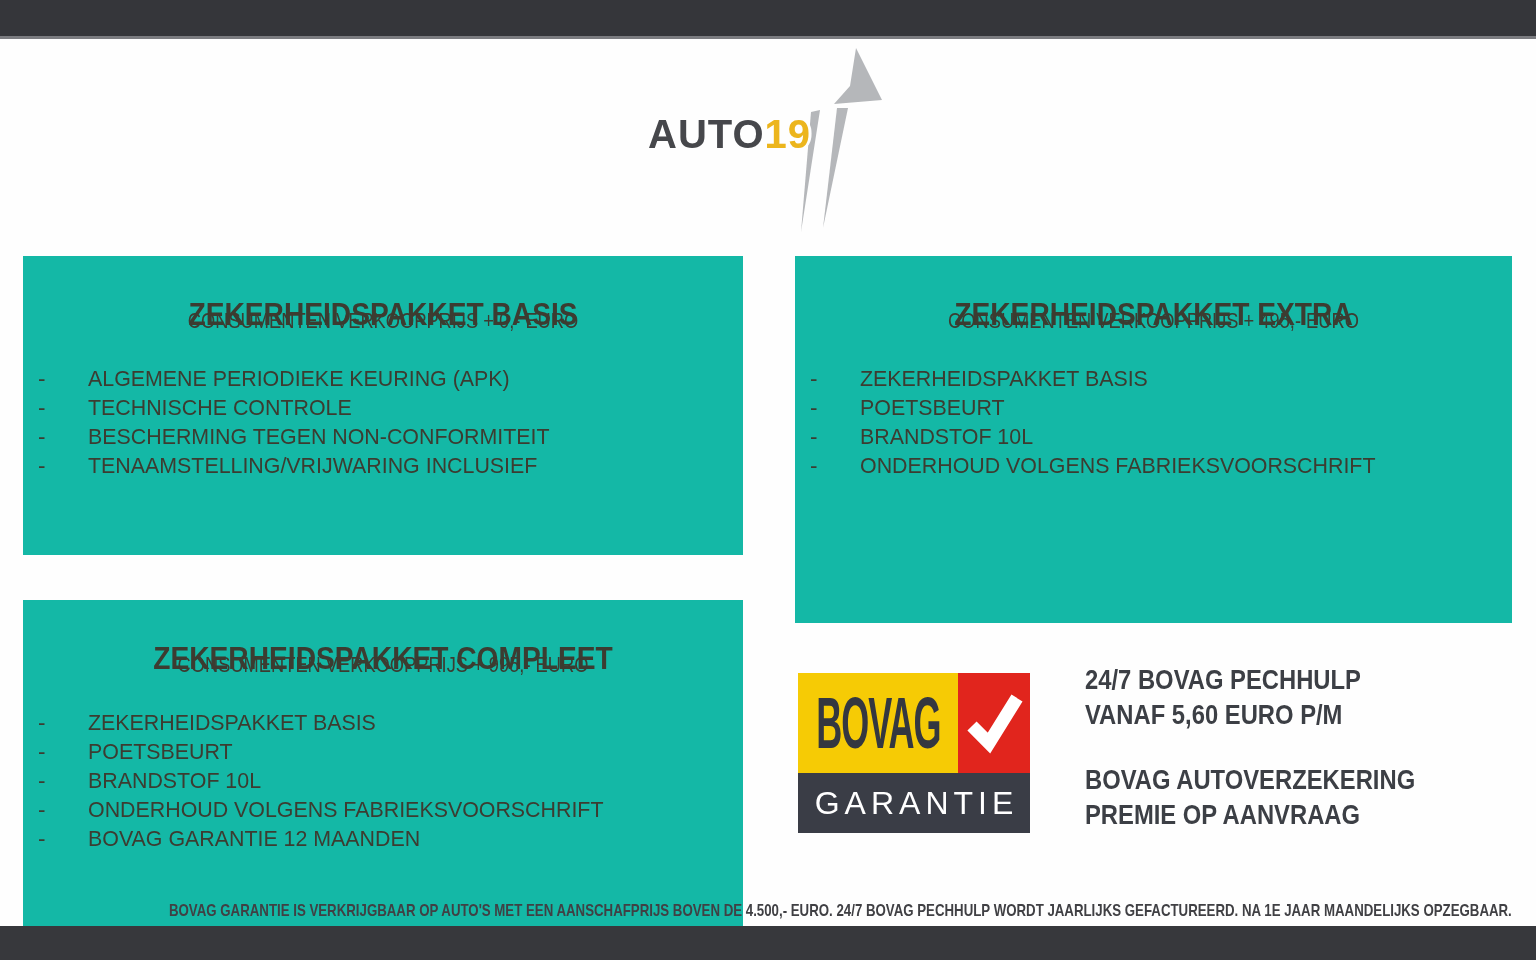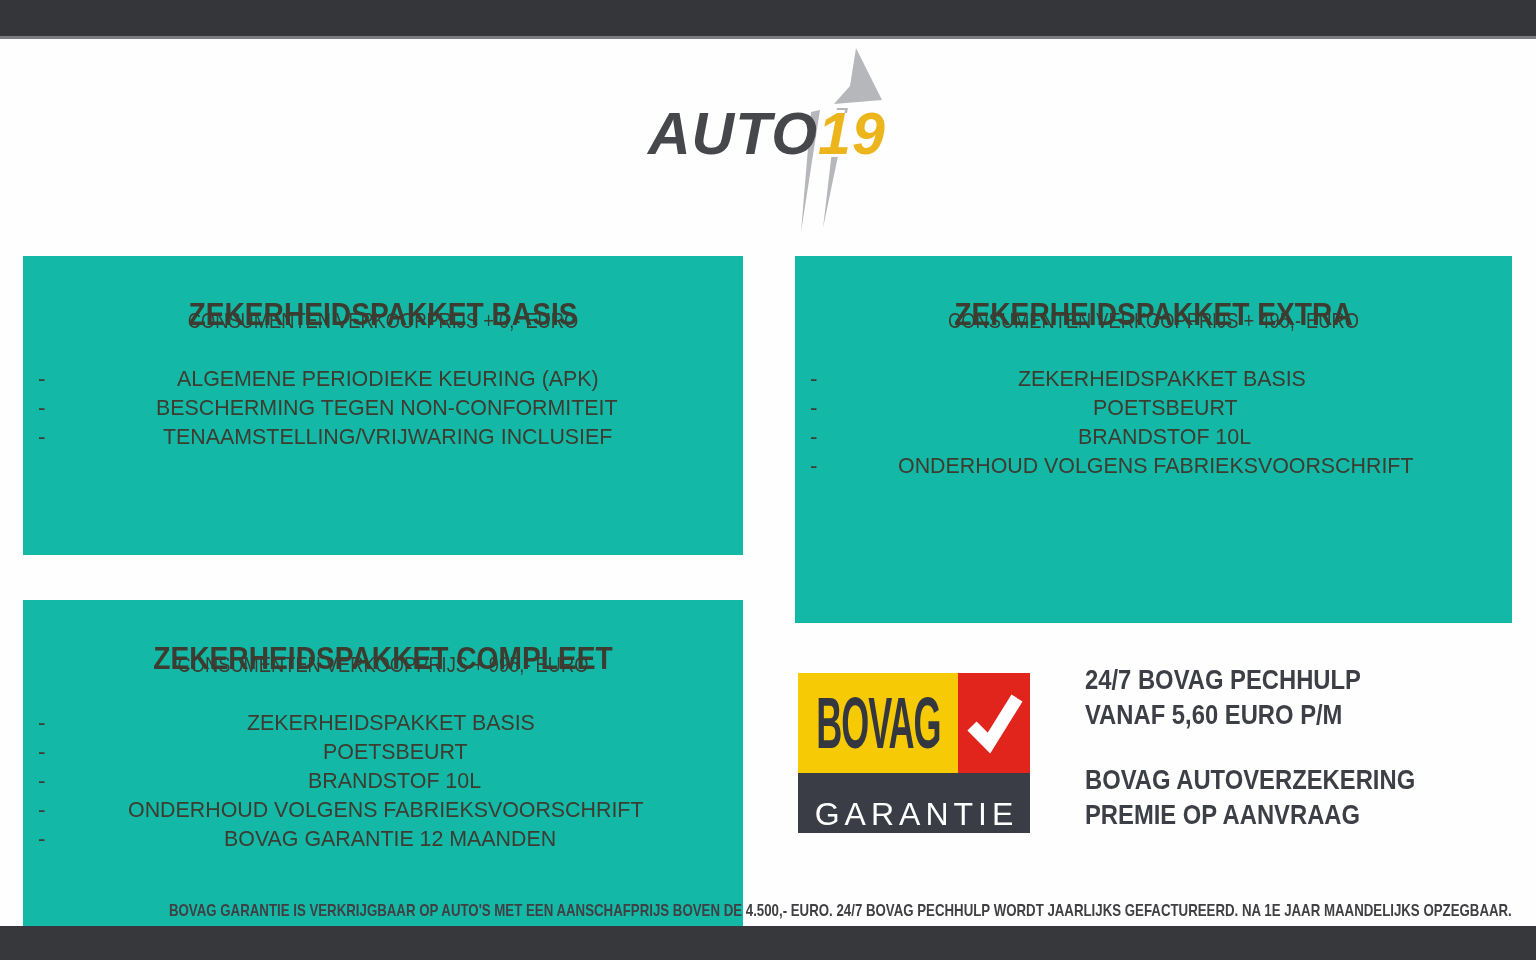--- a/index.html
+++ b/index.html
@@ -9,52 +9,52 @@
     font-family:"Liberation Sans",sans-serif;
   }
   
   .topbar{position:absolute;left:0;top:0;width:100%;height:36px;background:#35363a;border-bottom:3px solid #7b7c80;}
   .bottombar{position:absolute;left:0;top:926px;width:100%;height:34px;background:#37383c;}
 
   
   .brand-arrow{position:absolute;left:793px;top:42px;width:112px;height:192px;}
   .brand-text{
     position:absolute;left:648px;top:102px;height:64px;line-height:64px;
-    font-size:59px;font-weight:bold;font-style:italic;letter-spacing:1px;white-space:nowrap;
+    font-size:40px;font-weight:bold;letter-spacing:1px;white-space:nowrap;
   }
   .brand-primary{color:#46474b;}
   .brand-accent{color:#ecb51c;text-shadow:3px 0 0 #fefefe,-3px 0 0 #fefefe,0 3px 0 #fefefe,0 -3px 0 #fefefe;}
 
   
   .pkg{position:absolute;background:#14b8a6;color:#3c3c31;}
   .pkg-basis{left:23px;top:256px;width:720px;height:299px;}
   .pkg-extra{left:795px;top:256px;width:717px;height:367px;}
   .pkg-compleet{left:23px;top:600px;width:720px;height:370px;}
   .pkg-title{
     position:absolute;top:13px;left:0;width:100%;text-align:center;
     font-size:32px;font-weight:bold;transform:scaleX(0.88);transform-origin:50% 50%;white-space:nowrap;
   }
   .pkg-sub{
     position:absolute;top:53px;left:0;width:100%;text-align:center;
     font-size:21.5px;transform:scaleX(0.85);transform-origin:50% 50%;white-space:nowrap;
   }
   .pkg-list{position:absolute;top:108px;left:0;right:0;margin:0;padding:0;list-style:none;}
-  .pkg-list li{position:relative;padding-left:32px;font-size:22.5px;line-height:29px;white-space:nowrap;text-align:center;}
+  .pkg-list li{position:relative;padding-left:65px;font-size:22.5px;line-height:29px;white-space:nowrap;}
   .pkg-list li::before{content:"-";position:absolute;left:15px;}
   .item-text{display:inline-block;transform:scaleX(0.95);transform-origin:0 50%;}
 
   
   .bovag{position:absolute;left:798px;top:673px;width:199px;height:160px;}
   .bovag-top{position:absolute;left:0;top:0;width:232px;height:100px;display:flex;}
   .bovag-yellow{width:160px;height:100px;background:#f6cb05;display:flex;align-items:center;justify-content:center;}
   .bovag-word{font-size:72px;font-weight:bold;color:#343740;transform:scaleX(0.5);transform-origin:50% 50%;letter-spacing:-2px;}
   .bovag-red{width:72px;height:100px;background:#e1251d;display:flex;align-items:center;justify-content:center;}
   .bovag-navy{
     position:absolute;left:0;top:100px;width:232px;height:60px;background:#3a3d46;
-    display:flex;align-items:flex-end;justify-content:center;
+    display:flex;align-items:center;justify-content:center;
   }
   .bovag-sub{font-size:32px;color:#ffffff;letter-spacing:5px;padding-left:5px;}
 
   
   .info-line{
     position:absolute;left:1085px;font-size:28px;font-weight:bold;color:#3c3f45;
     white-space:nowrap;transform:scaleX(0.85);transform-origin:0 50%;
   }
   .il-0{top:664px;}.il-1{top:699px;}.il-2{top:764px;}.il-3{top:799px;}
 
@@ -79,20 +79,21 @@
   </svg>
   <div class="brand-text">
     <span class="brand-primary">AUTO</span><span class="brand-accent">19</span>
   </div>
 
   <section class="pkg pkg-basis">
     <h2 class="pkg-title">ZEKERHEIDSPAKKET BASIS</h2>
     <div class="pkg-sub">CONSUMENTEN VERKOOPPRIJS + 0,- EURO</div>
     <ul class="pkg-list">
       <li><span class="item-text">ALGEMENE PERIODIEKE KEURING (APK)</span></li>
+      <li><span class="item-text">TECHNISCHE CONTROLE</span></li>
       <li><span class="item-text">BESCHERMING TEGEN NON-CONFORMITEIT</span></li>
       <li><span class="item-text">TENAAMSTELLING/VRIJWARING INCLUSIEF</span></li>
     </ul>
   </section>
 
   <section class="pkg pkg-extra">
     <h2 class="pkg-title">ZEKERHEIDSPAKKET EXTRA</h2>
     <div class="pkg-sub">CONSUMENTEN VERKOOPPRIJS + 495,- EURO</div>
     <ul class="pkg-list">
       <li><span class="item-text">ZEKERHEIDSPAKKET BASIS</span></li>

